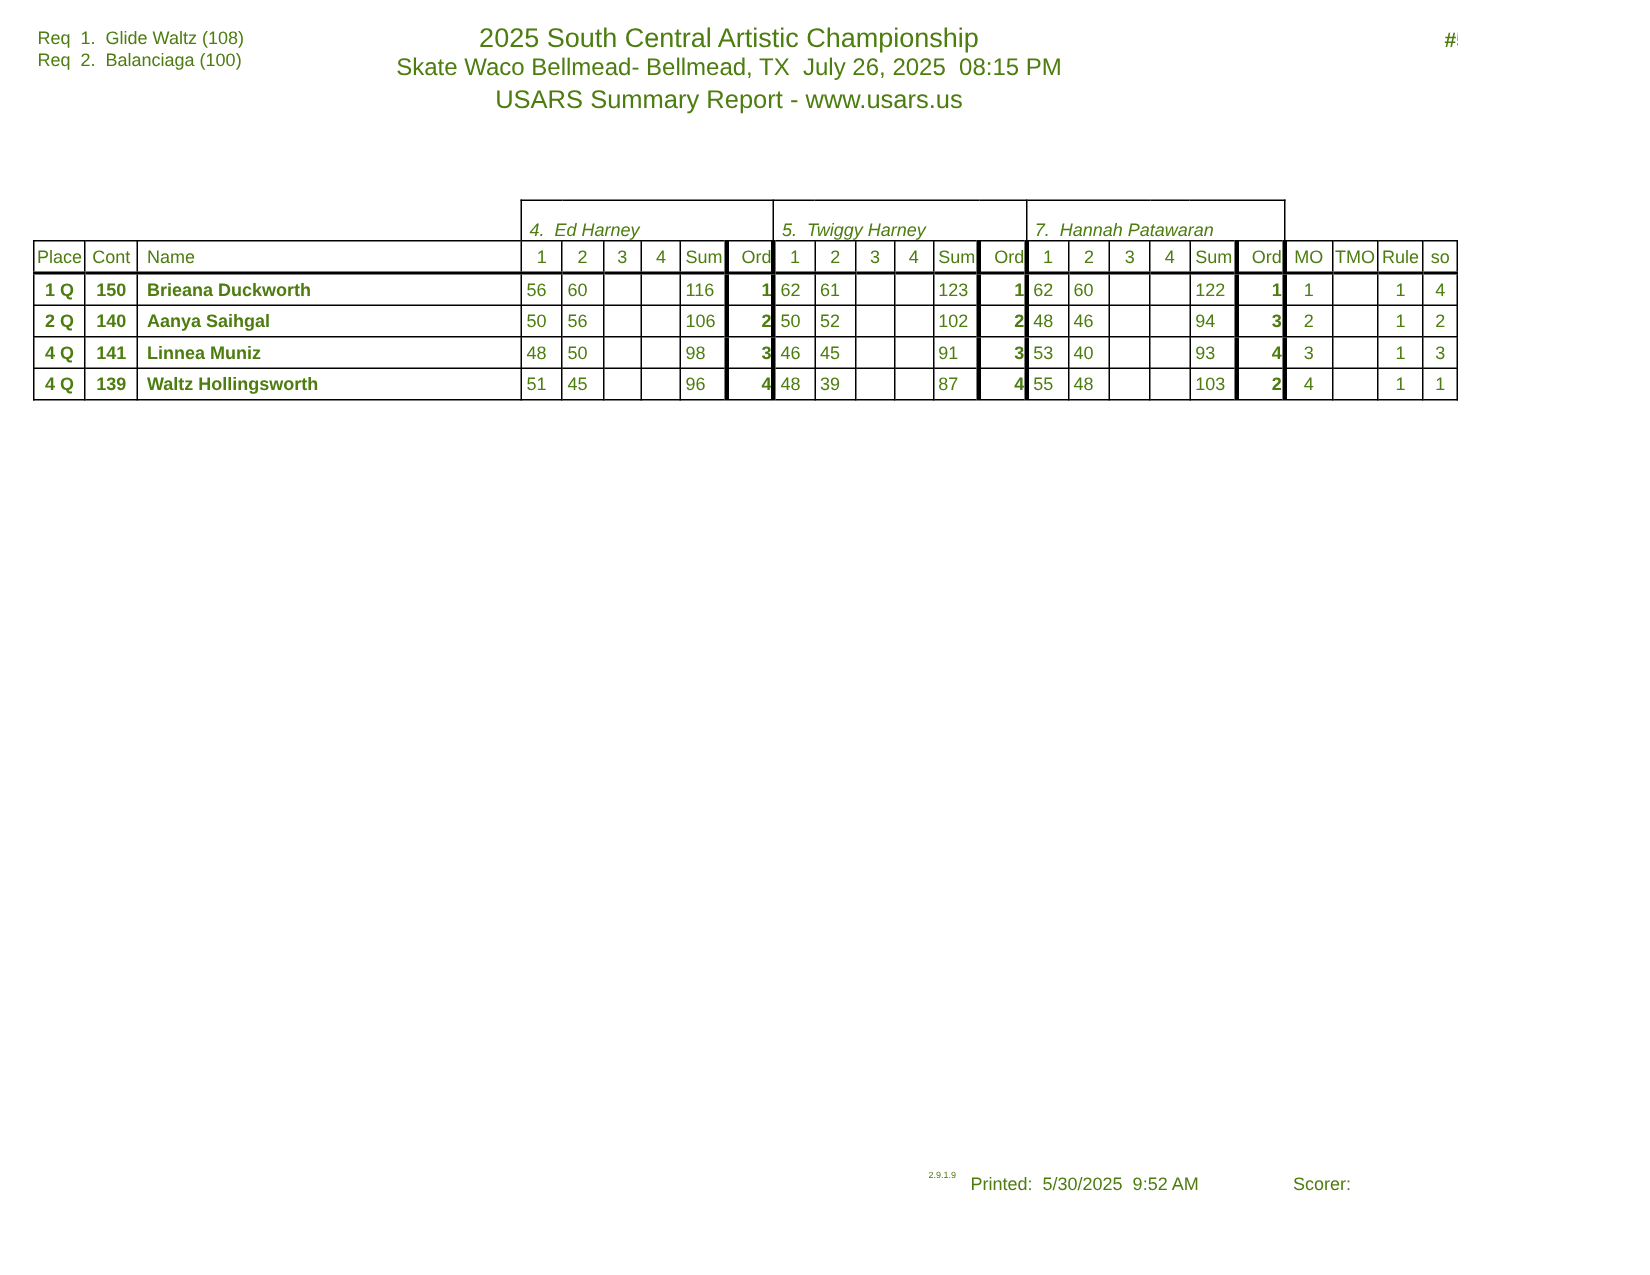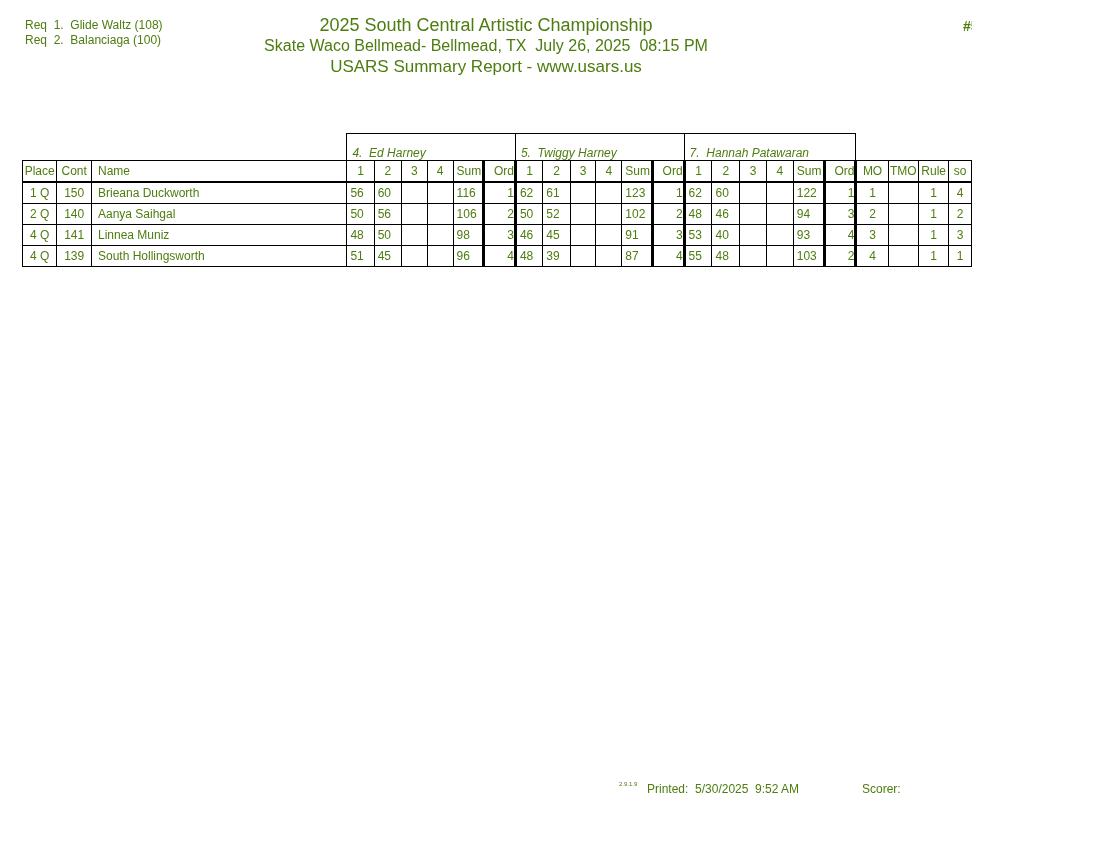--- a/index.html
+++ b/index.html
@@ -27,21 +27,21 @@
     border:1px solid #000;height:20px;line-height:19px;
     overflow:hidden;white-space:pre;padding:0;
   }
   #results-table tr.judge-row td{height:23px;line-height:14px;vertical-align:bottom;font-style:italic;}
   #results-table td.noborder{border:none;}
   #results-table td.judge-name{vertical-align:top;padding:3px 0 0 5px;font-weight:normal;text-align:left;}
   #results-table tr.header-row td{border-bottom:2px solid #000;}
   td.ctr{text-align:center;}
   td.lft{text-align:left;padding-left:3px !important;}
   td.name-col{text-align:left;padding-left:6px !important;}
-  td.b{font-weight:normal;}
+  td.b{font-weight:bold;}
   td.ord{border-left:3px solid #000 !important;border-right:3px solid #000 !important;text-align:right;}
   
   #footer-version{position:absolute;left:619px;top:781px;font-size:6px;letter-spacing:0px;}
   #footer-printed{position:absolute;left:647px;top:782px;font-size:12px;}
   #footer-scorer{position:absolute;left:862px;top:782px;font-size:12px;}
 </style>
 </head>
 <body>
 
 <div id="page">
@@ -203,21 +203,21 @@
       <td class="ord b">4</td>
       <td class="ctr">3</td>
       <td class="ctr"></td>
       <td class="ctr">1</td>
       <td class="ctr">3</td>
     </tr>
 
     <tr>
       <td class="ctr b">4 Q</td>
       <td class="ctr b">139</td>
-      <td class="name-col b">South Hollingsworth</td>
+      <td class="name-col b">Waltz Hollingsworth</td>
       <td class="lft">51</td>
       <td class="lft">45</td>
       <td class="lft"></td>
       <td class="lft"></td>
       <td class="lft">96</td>
       <td class="ord b">4</td>
       <td class="lft">48</td>
       <td class="lft">39</td>
       <td class="lft"></td>
       <td class="lft"></td>

